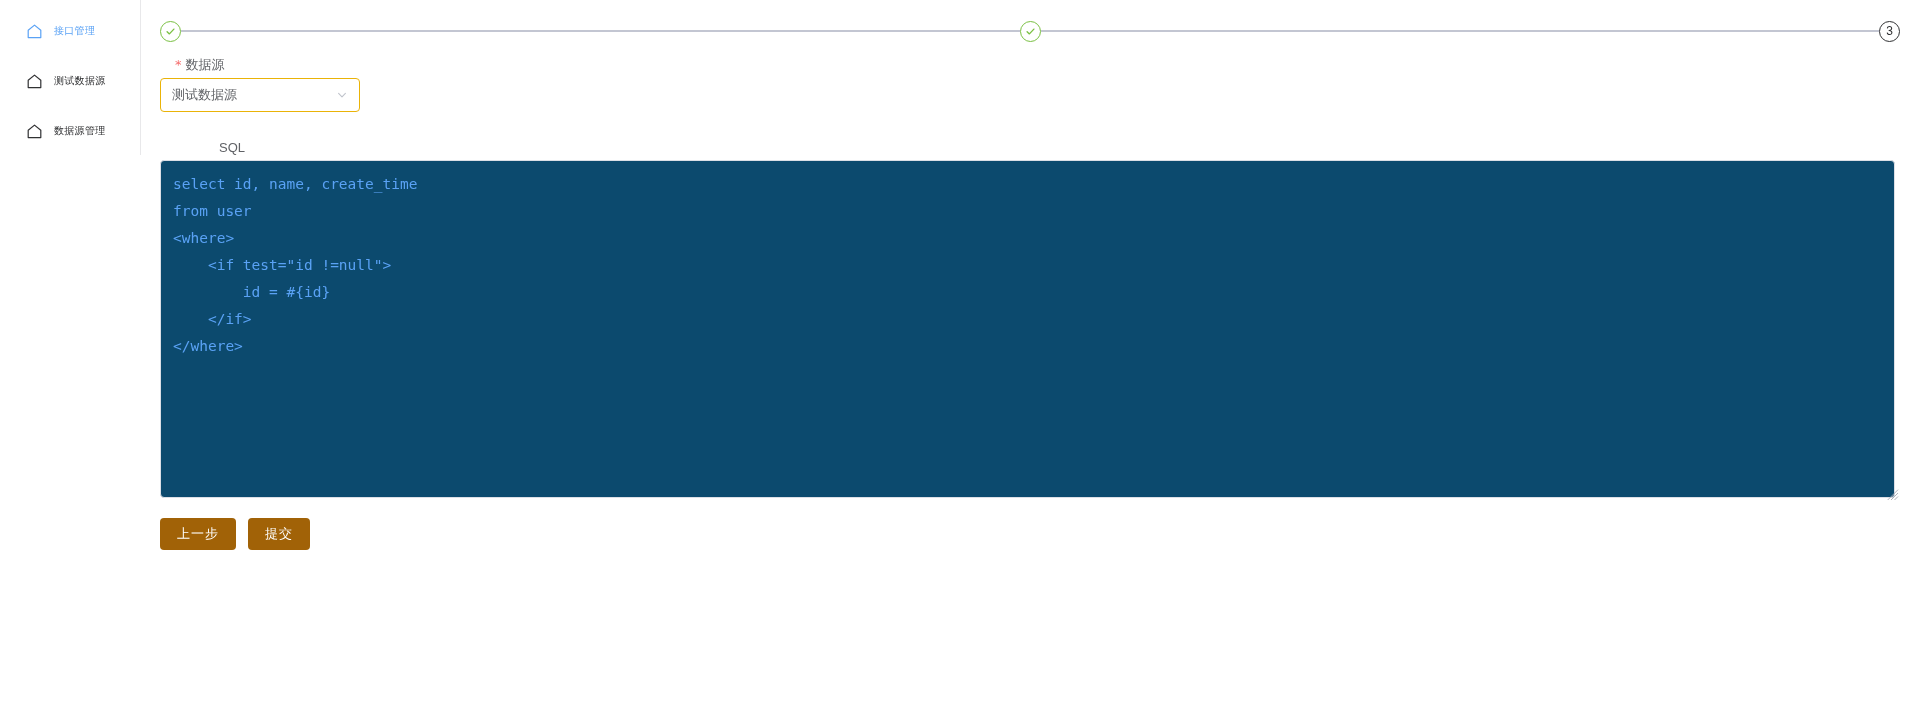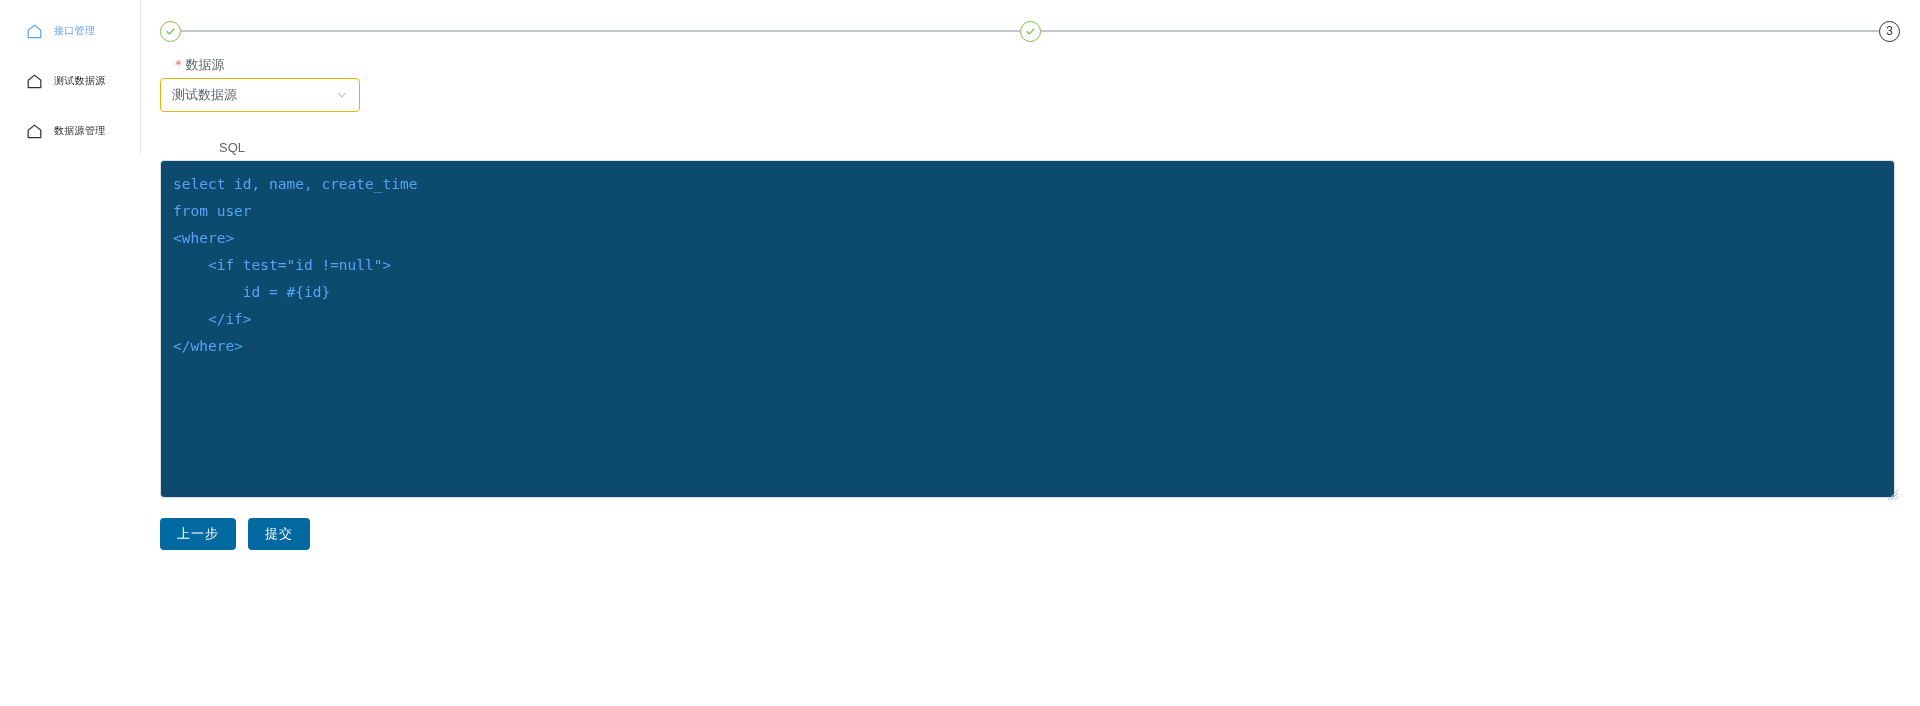--- a/index.html
+++ b/index.html
@@ -212,21 +212,21 @@
     top: 518px;
     display: flex;
     gap: 12px;
   }
   .btn {
     height: 32px;
     min-width: 60px;
     padding: 0 17px;
     border: none;
     border-radius: 4px;
-    background: #0369a1;
+    background: #a16207;
     color: #ffffff;
     font-size: 13px;
     font-family: "Liberation Sans", "DejaVu Sans", sans-serif;
     cursor: pointer;
     letter-spacing: 1px;
     line-height: 32px;
     display: inline-flex;
     align-items: center;
     justify-content: center;
   }

